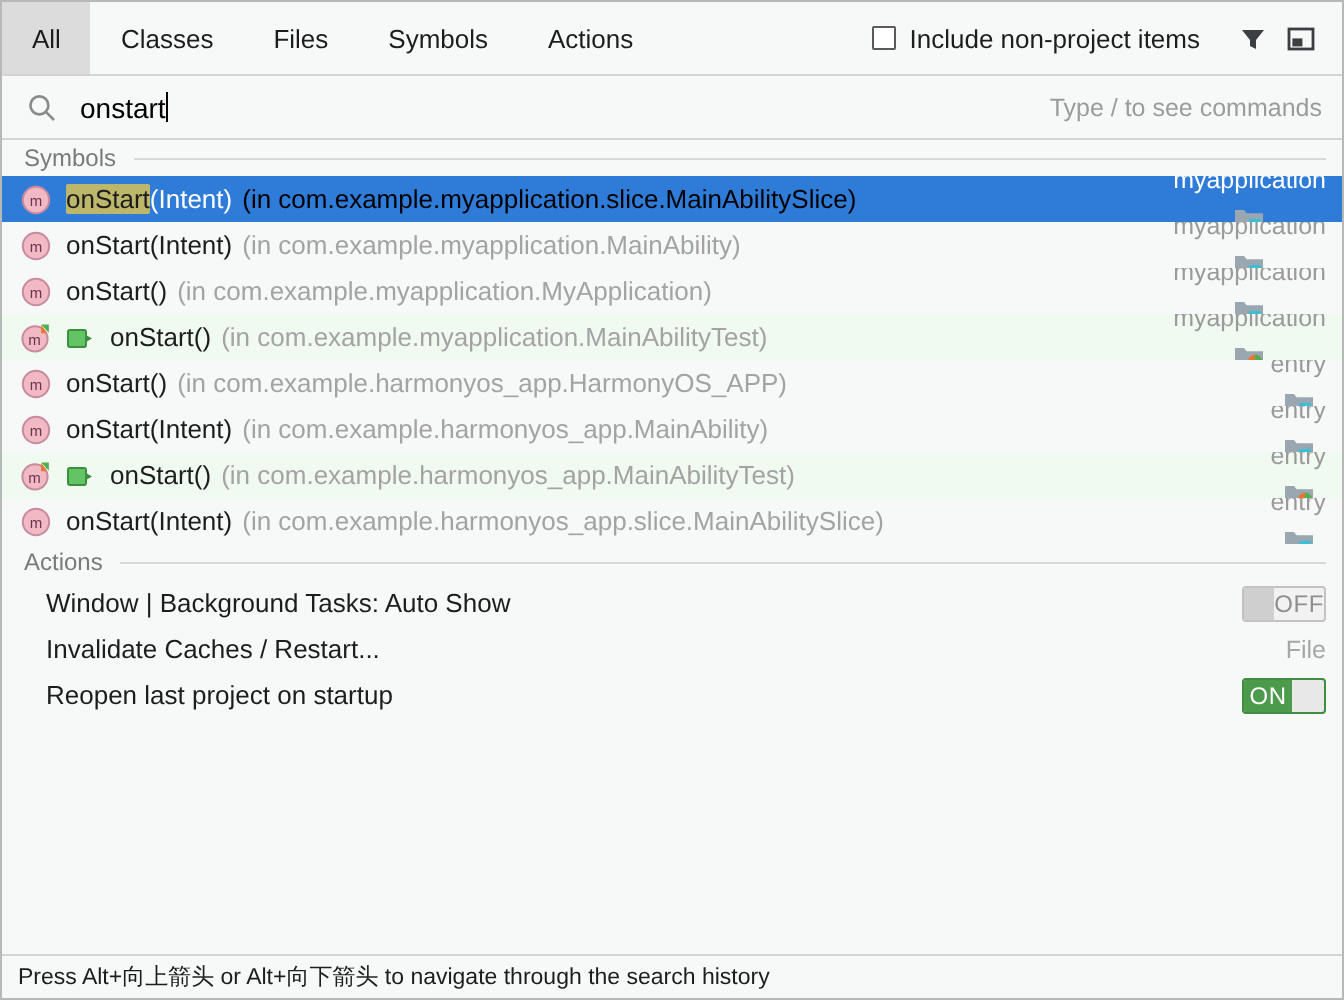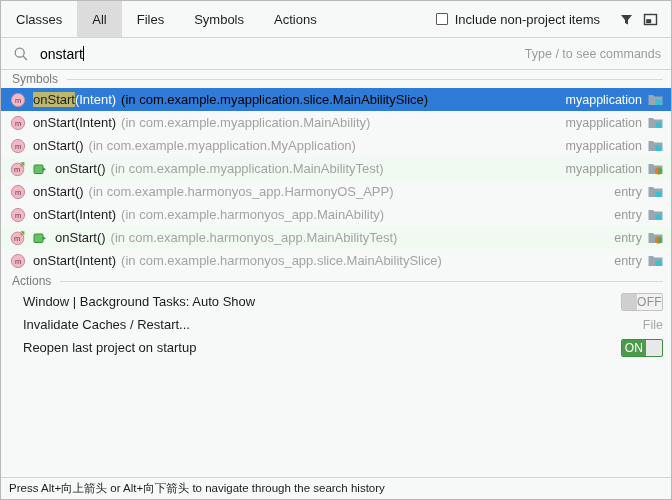--- a/index.html
+++ b/index.html
@@ -190,20 +190,21 @@
     background: #bdb76b;
     color: #1d1d1d;
     border-radius: 1px;
   }
   .row .right {
     margin-left: auto;
     display: flex;
     align-items: center;
     gap: 6px;
     padding-left: 14px;
+    flex-direction: column;
   }
   .row .module {
     font-size: 12.5px;
     color: #9a9a9a;
   }
   .row.selected .module { color: #ffffff; }
 
   
   .arow {
     height: 23px;
@@ -287,25 +288,25 @@
     white-space: nowrap;
   }
 </style>
 </head>
 <body>
 
 <div id="app">
 
   <div class="tabbar">
     <div class="tabs">
+      <div class="tab selected">
+          <span>All</span>
+        </div>
       <div class="tab">
           <span>Classes</span>
-        </div>
-      <div class="tab selected">
-          <span>All</span>
         </div>
       <div class="tab">
           <span>Files</span>
         </div>
       <div class="tab">
           <span>Symbols</span>
         </div>
       <div class="tab">
           <span>Actions</span>
         </div>

